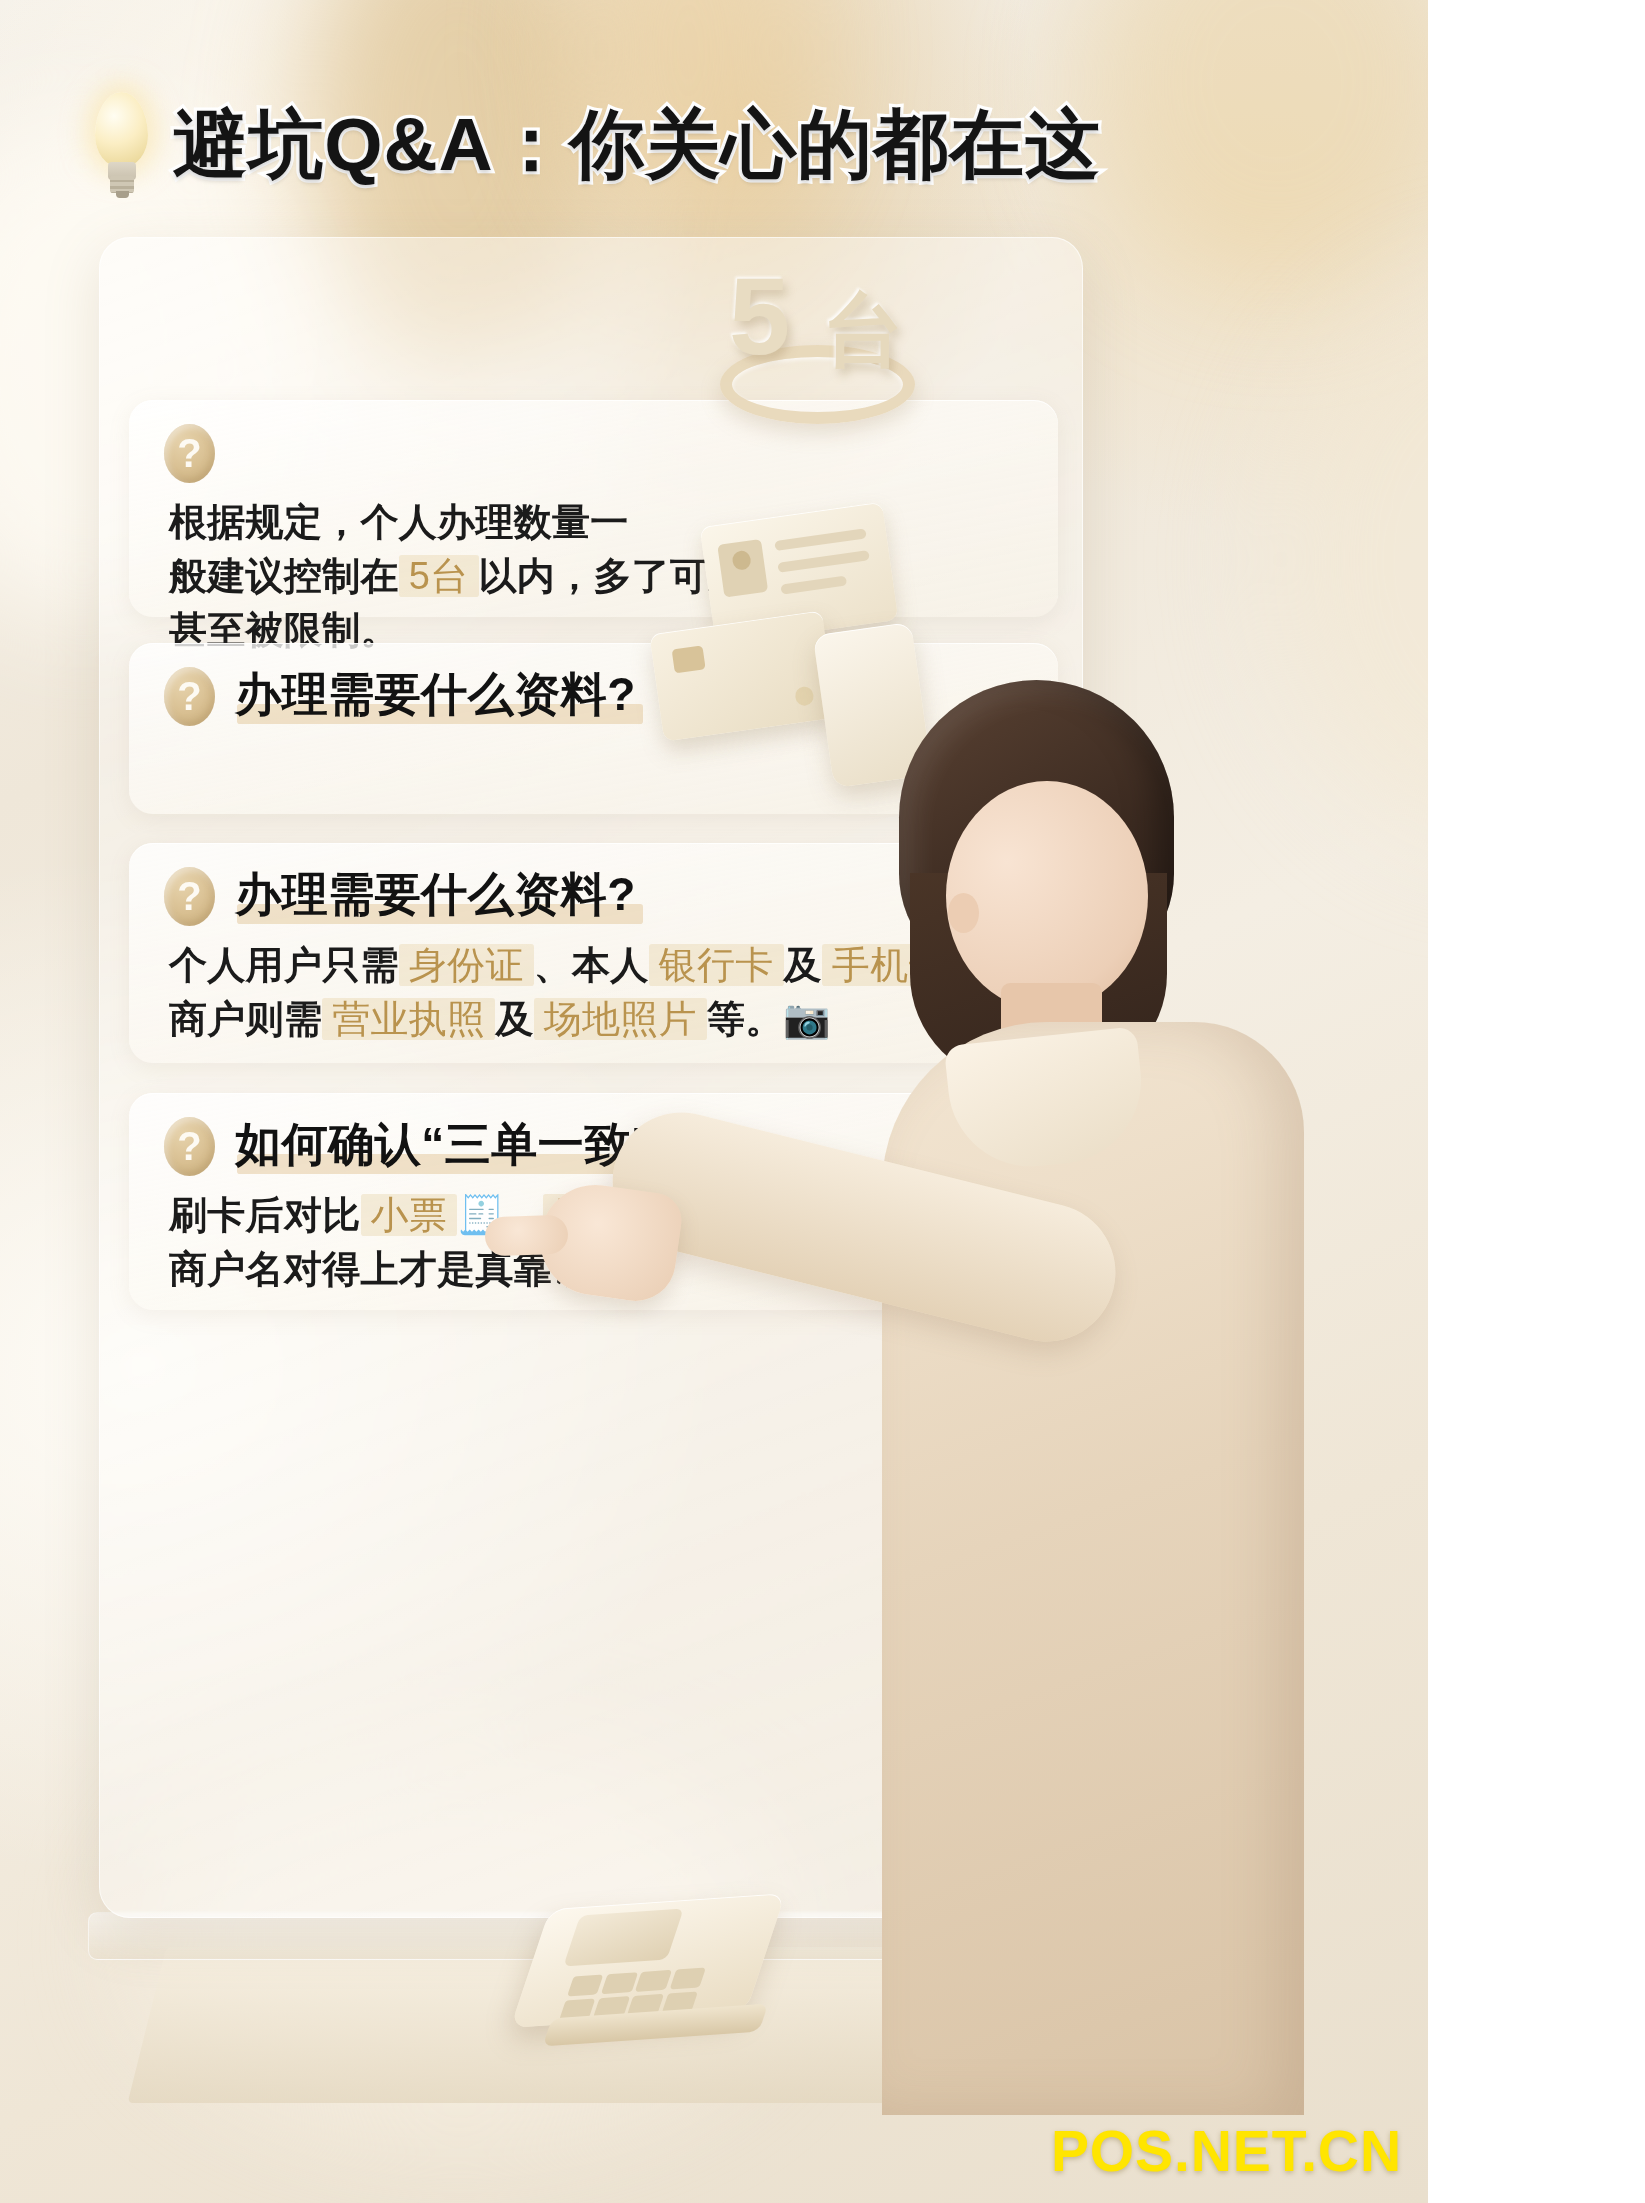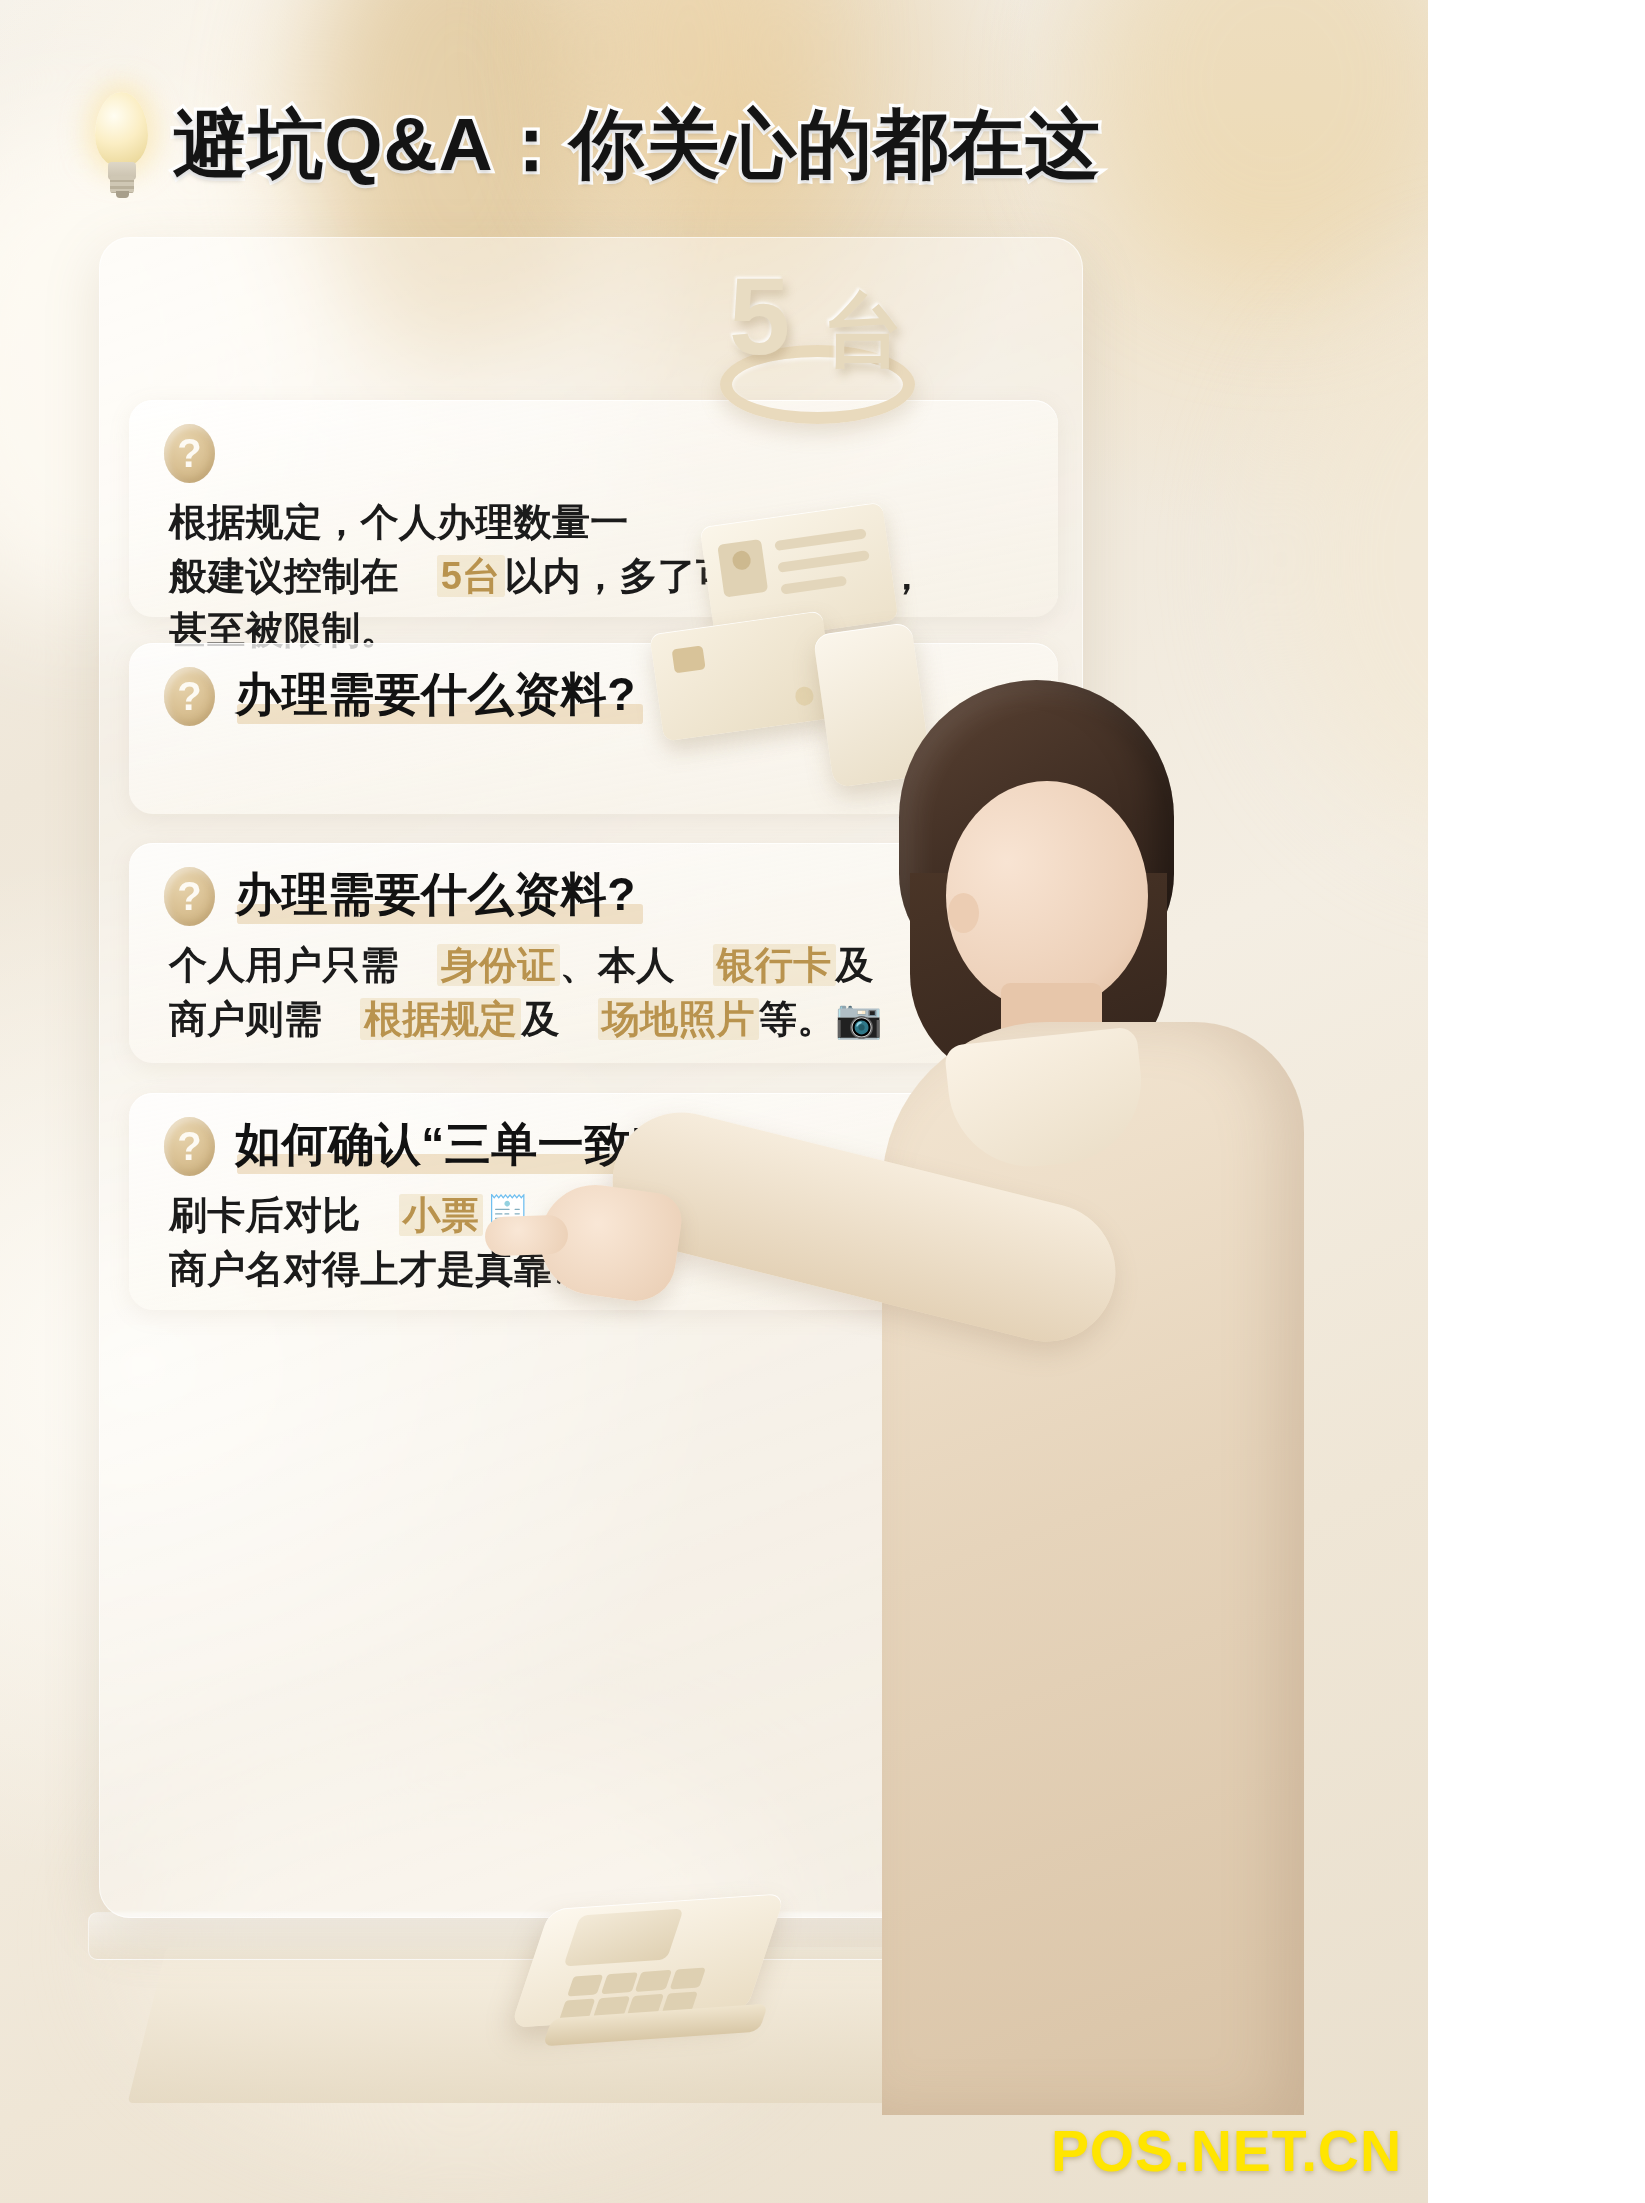--- a/index.html
+++ b/index.html
@@ -120,21 +120,21 @@
   }
   .qtext::after {
     content: ""; position: absolute; left: 5.5px; right: 0; bottom: 0px;
     height: 20px; background: rgba(227,203,160,0.55); border-radius: 2.8px; z-index: -1;
   }
   .atext {
     padding: 13px 0 0 40px;
     font-size: 38px; font-weight: 700; color: #1b1b1b;
     line-height: 1.42; letter-spacing: 0.3px; white-space: nowrap;
   }
-  .hl { color: #b9934e; font-weight: 700; background: rgba(232,212,172,0.42); border-radius: 2.8px; padding: 0 4px; margin-left: 38px; }
+  .hl { color: #b9934e; font-weight: 400; background: rgba(232,212,172,0.42); border-radius: 2.8px; padding: 0 10px; }
 
   
   .decor-5tai { position: absolute; left: 707px; top: 246px; width: 230px; height: 211px; z-index: 30; }
   .decor-5tai .ring {
     position: absolute; left: 13px; top: 99px; width: 195px; height: 79px;
     border-radius: 50%; border: 12px solid rgba(231,215,185,0.92);
     box-shadow: 0 9.2px 20px rgba(170,148,110,0.25), inset 0 1.8px 4.6px rgba(255,255,255,0.8);
   }
   .decor-5tai .five {
     position: absolute; left: 22px; top: 5.5px;
@@ -323,21 +323,21 @@
     <div class="atext"></div>
   </div>
 
   <div class="card c3">
     <div class="qrow">
       <div class="qmark">?</div>
       <div class="qtext">办理需要什么资料?</div>
     </div>
     <div class="atext">
         <div><span>个人用户只需</span><span class="hl">身份证</span><span>、本人</span><span class="hl">银行卡</span><span>及</span><span class="hl">手机号</span><span>；</span></div>
-        <div><span>商户则需</span><span class="hl">根据规定</span><span>及</span><span class="hl">场地照片</span><span>等。📷</span></div>
+        <div><span>商户则需</span><span class="hl">营业执照</span><span>及</span><span class="hl">场地照片</span><span>等。📷</span></div>
       </div>
   </div>
 
   <div class="card c4">
     <div class="qrow">
       <div class="qmark">?</div>
       <div class="qtext">如何确认“三单一致”?</div>
     </div>
     <div class="atext">
         <div><span>刷卡后对比</span><span class="hl">小票</span><span>🧾、</span><span class="hl">刷卡记录</span><span>和</span><span class="hl">银行流水</span><span>，</span></div>

